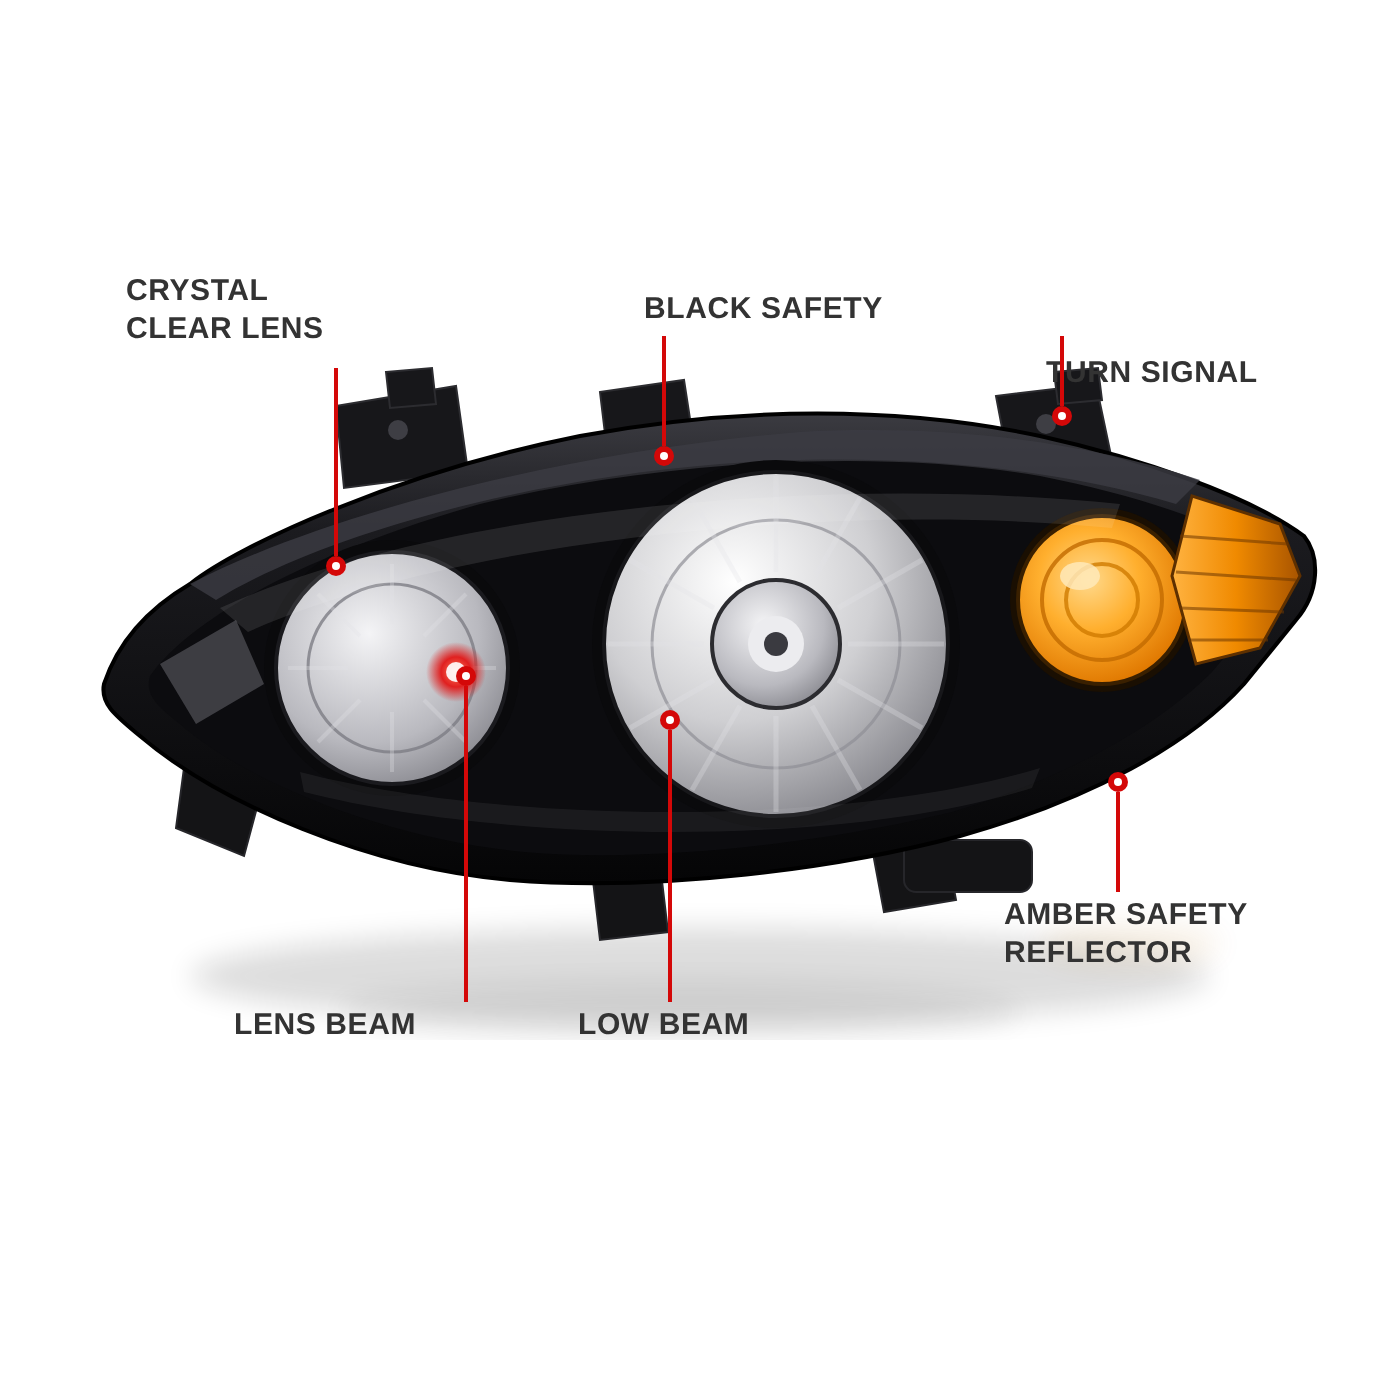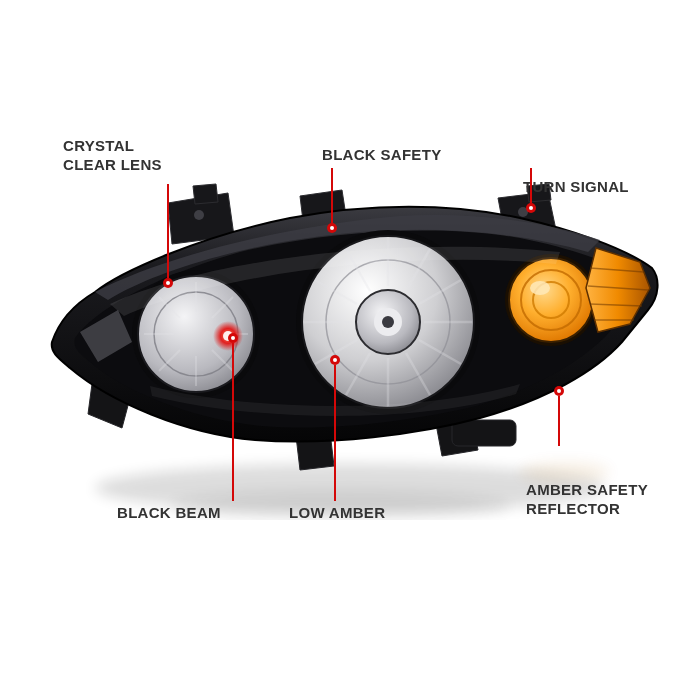--- a/index.html
+++ b/index.html
@@ -190,26 +190,26 @@
   <div class="dot" style="left:163px; top:278px;"></div>
 
   <div class="callout-label" style="left:322px; top:146px;">BLACK SAFETY</div>
   <div class="leader" style="left:331px; top:168px; height:55px;"></div>
   <div class="dot" style="left:327px; top:223px;"></div>
 
   <div class="callout-label" style="left:523px; top:146px;margin-top:32px;">TURN SIGNAL</div>
   <div class="leader" style="left:530px; top:168px; height:35px;"></div>
   <div class="dot" style="left:526px; top:203px;"></div>
 
-  <div class="callout-label" style="left:526px; top:449px;margin-top:32px;">AMBER SAFETY
+  <div class="callout-label" style="left:502px; top:449px;">AMBER SAFETY
 REFLECTOR</div>
   <div class="leader" style="left:558px; top:396px; height:50px;"></div>
   <div class="dot" style="left:554px; top:386px;"></div>
 
-  <div class="callout-label" style="left:117px; top:504px;">BLACK BEAM</div>
+  <div class="callout-label" style="left:117px; top:504px;">LENS BEAM</div>
   <div class="leader" style="left:232px; top:343px; height:158px;"></div>
   <div class="dot" style="left:228px; top:333px;"></div>
 
-  <div class="callout-label" style="left:289px; top:504px;">LOW AMBER</div>
+  <div class="callout-label" style="left:289px; top:504px;">LOW BEAM</div>
   <div class="leader" style="left:334px; top:365px; height:136px;"></div>
   <div class="dot" style="left:330px; top:355px;"></div>
 
 </div>
 
 </body></html>

